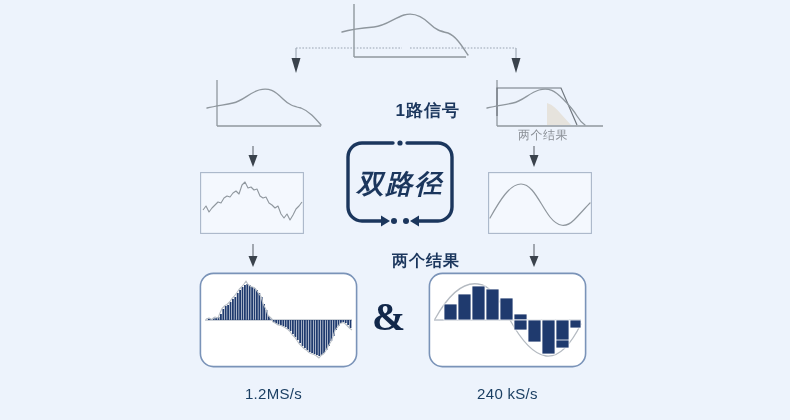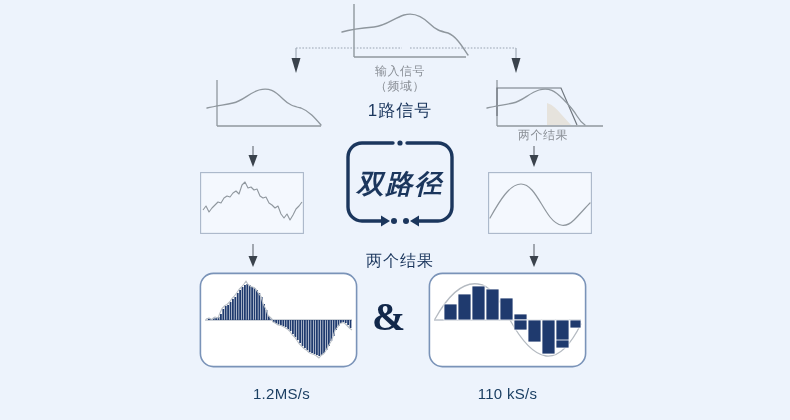--- a/index.html
+++ b/index.html
@@ -16,25 +16,25 @@
     position:absolute;
     text-align:center;
     white-space:nowrap;
     color:#8a8f96;
     font-size:12px;
     line-height:15px;
     letter-spacing:.5px;
   }
   .lbl-strong{
     position:absolute;
-    text-align:center;
+    text-align:right;
     white-space:nowrap;
     color:#1b365d;
     font-size:17px;
-    font-weight:normal;
+    font-weight:bold;
     letter-spacing:1px;
   }
   .lbl-sr{
     position:absolute;
     text-align:center;
     white-space:nowrap;
     color:#1b3f63;
     font-size:15px;
     letter-spacing:.3px;
   }
@@ -64,22 +64,20 @@
 
   <div class="abs" style="left:340px;top:2px;">
     <svg width="130" height="62" viewBox="0 0 130 62">
       <path d="M14 2 L14 55" stroke="#8f979e" stroke-width="1.4" fill="none"></path>
       <path d="M14 55 L126 55" stroke="#8f979e" stroke-width="1.4" fill="none"></path>
       <path d="M2 30 C12 27, 22 26, 34 25 C46 24, 54 16, 64 13 C74 10, 82 14, 90 22
                C96 28, 100 29, 108 31 C116 34, 122 44, 128 53" stroke="#8f979e" stroke-width="1.4" fill="none" stroke-linecap="round"></path>
     </svg>
   </div>
 
-  <div class="lbl" style="left:350px;top:64px;width:100px;">输入信号</div>
-  <div class="lbl" style="left:350px;top:79px;width:100px;">（频域）</div>
   <div class="lbl-strong" style="left:340px;top:99px;width:120px;">1路信号</div>
 
   <div class="abs" style="left:290px;top:40px;">
     <svg width="232" height="36" viewBox="0 0 232 36">
       <path d="M6 8 L6 18" stroke="#9aa4b1" stroke-width="1.1" fill="none"></path>
       <path d="M6 8 L112 8" stroke="#9aa4b1" stroke-width="1.1" fill="none" stroke-dasharray="1.6 1.6"></path>
       <path d="M120 8 L226 8" stroke="#9aa4b1" stroke-width="1.1" fill="none" stroke-dasharray="1.6 1.6"></path>
       <path d="M226 8 L226 18" stroke="#9aa4b1" stroke-width="1.1" fill="none"></path>
       <polygon points="1.5,18 10.5,18 6,33" fill="#3a424c"></polygon>
       <polygon points="221.5,18 230.5,18 226,33" fill="#3a424c"></polygon>
@@ -240,21 +238,21 @@
       <path d="M7 47 L10 46 L13 47.5 L16 45 L19 46 L21 41 L23 36.5 L26 33.5 L28 32.5
                L31 29.5 L33 26.5 L35 24.5 L38 20.5 L40 17.5 L43 14.5 L45 12 L47 9
                L49 12.5 L52 14.5 L55 15.5 L57 17.5 L59 20.5 L62 24.5 L64 31.5 L67 37.5
                L69 43.5 L72 46 L74 50 L77 51.5 L79 53 L82 53.5 L84 54.5 L86 55.5 L89 57.5
                L91 59.5 L93 62.5 L96 65.5 L98 68.5 L100 71.5 L103 74.5 L105 76.5 L108 78.5
                L110 80.5 L112 81.5 L115 82.5 L117 83.5 L120 86 L122 83.5 L125 81.5
                L127 78.5 L129 74.5 L132 69.5 L134 64.5 L136 58.5 L139 54.5 L141 51.5
                L144 50.5 L146 51.5 L148 53.5 L151 56.5 L153 58" stroke="#b9bfc6" stroke-width="1.1" fill="none" stroke-linejoin="round"></path>
     </svg>
   </div>
-  <div class="lbl-sr" style="left:202px;top:385px;width:159px;text-align:center;">1.2MS/s</div>
+  <div class="lbl-sr" style="left:194px;top:385px;width:159px;text-align:center;">1.2MS/s</div>
 
   <div class="amp" style="left:372px;top:297px;">&amp;</div>
 
   <div class="abs" style="left:428px;top:272px;">
     <svg width="159" height="96" viewBox="0 0 159 96">
       <rect x="1.4" y="1.4" width="156.2" height="93.2" rx="13" ry="13" fill="#ffffff" stroke="#7a93b8" stroke-width="1.6"></rect>
       <path d="M6 48 L153 48" stroke="#9aa4b1" stroke-width="1" fill="none"></path>
       <path d="M7 47 C22 20, 36 10, 50 12 C66 14, 74 34, 82 48 C92 66, 104 82, 118 84
                C134 86, 146 66, 153 52" stroke="#b4bac1" stroke-width="1.3" fill="none" stroke-linecap="round"></path>
       <g fill="#1f3a6e" stroke="#ffffff" stroke-width="0.8">
@@ -270,15 +268,15 @@
         <rect x="142" y="48" width="11" height="8"></rect>
       </g>
       <g fill="#1f3a6e" stroke="#ffffff" stroke-width="0.8">
         <rect x="86" y="48" width="13" height="10"></rect>
         <rect x="100" y="48" width="13" height="22"></rect>
         <rect x="114" y="48" width="13" height="34"></rect>
         <rect x="128" y="48" width="13" height="20"></rect>
       </g>
     </svg>
   </div>
-  <div class="lbl-sr" style="left:428px;top:385px;width:159px;">110 kS/s</div>
+  <div class="lbl-sr" style="left:428px;top:385px;width:159px;">240 kS/s</div>
 
 </div>
 
 </body></html>

